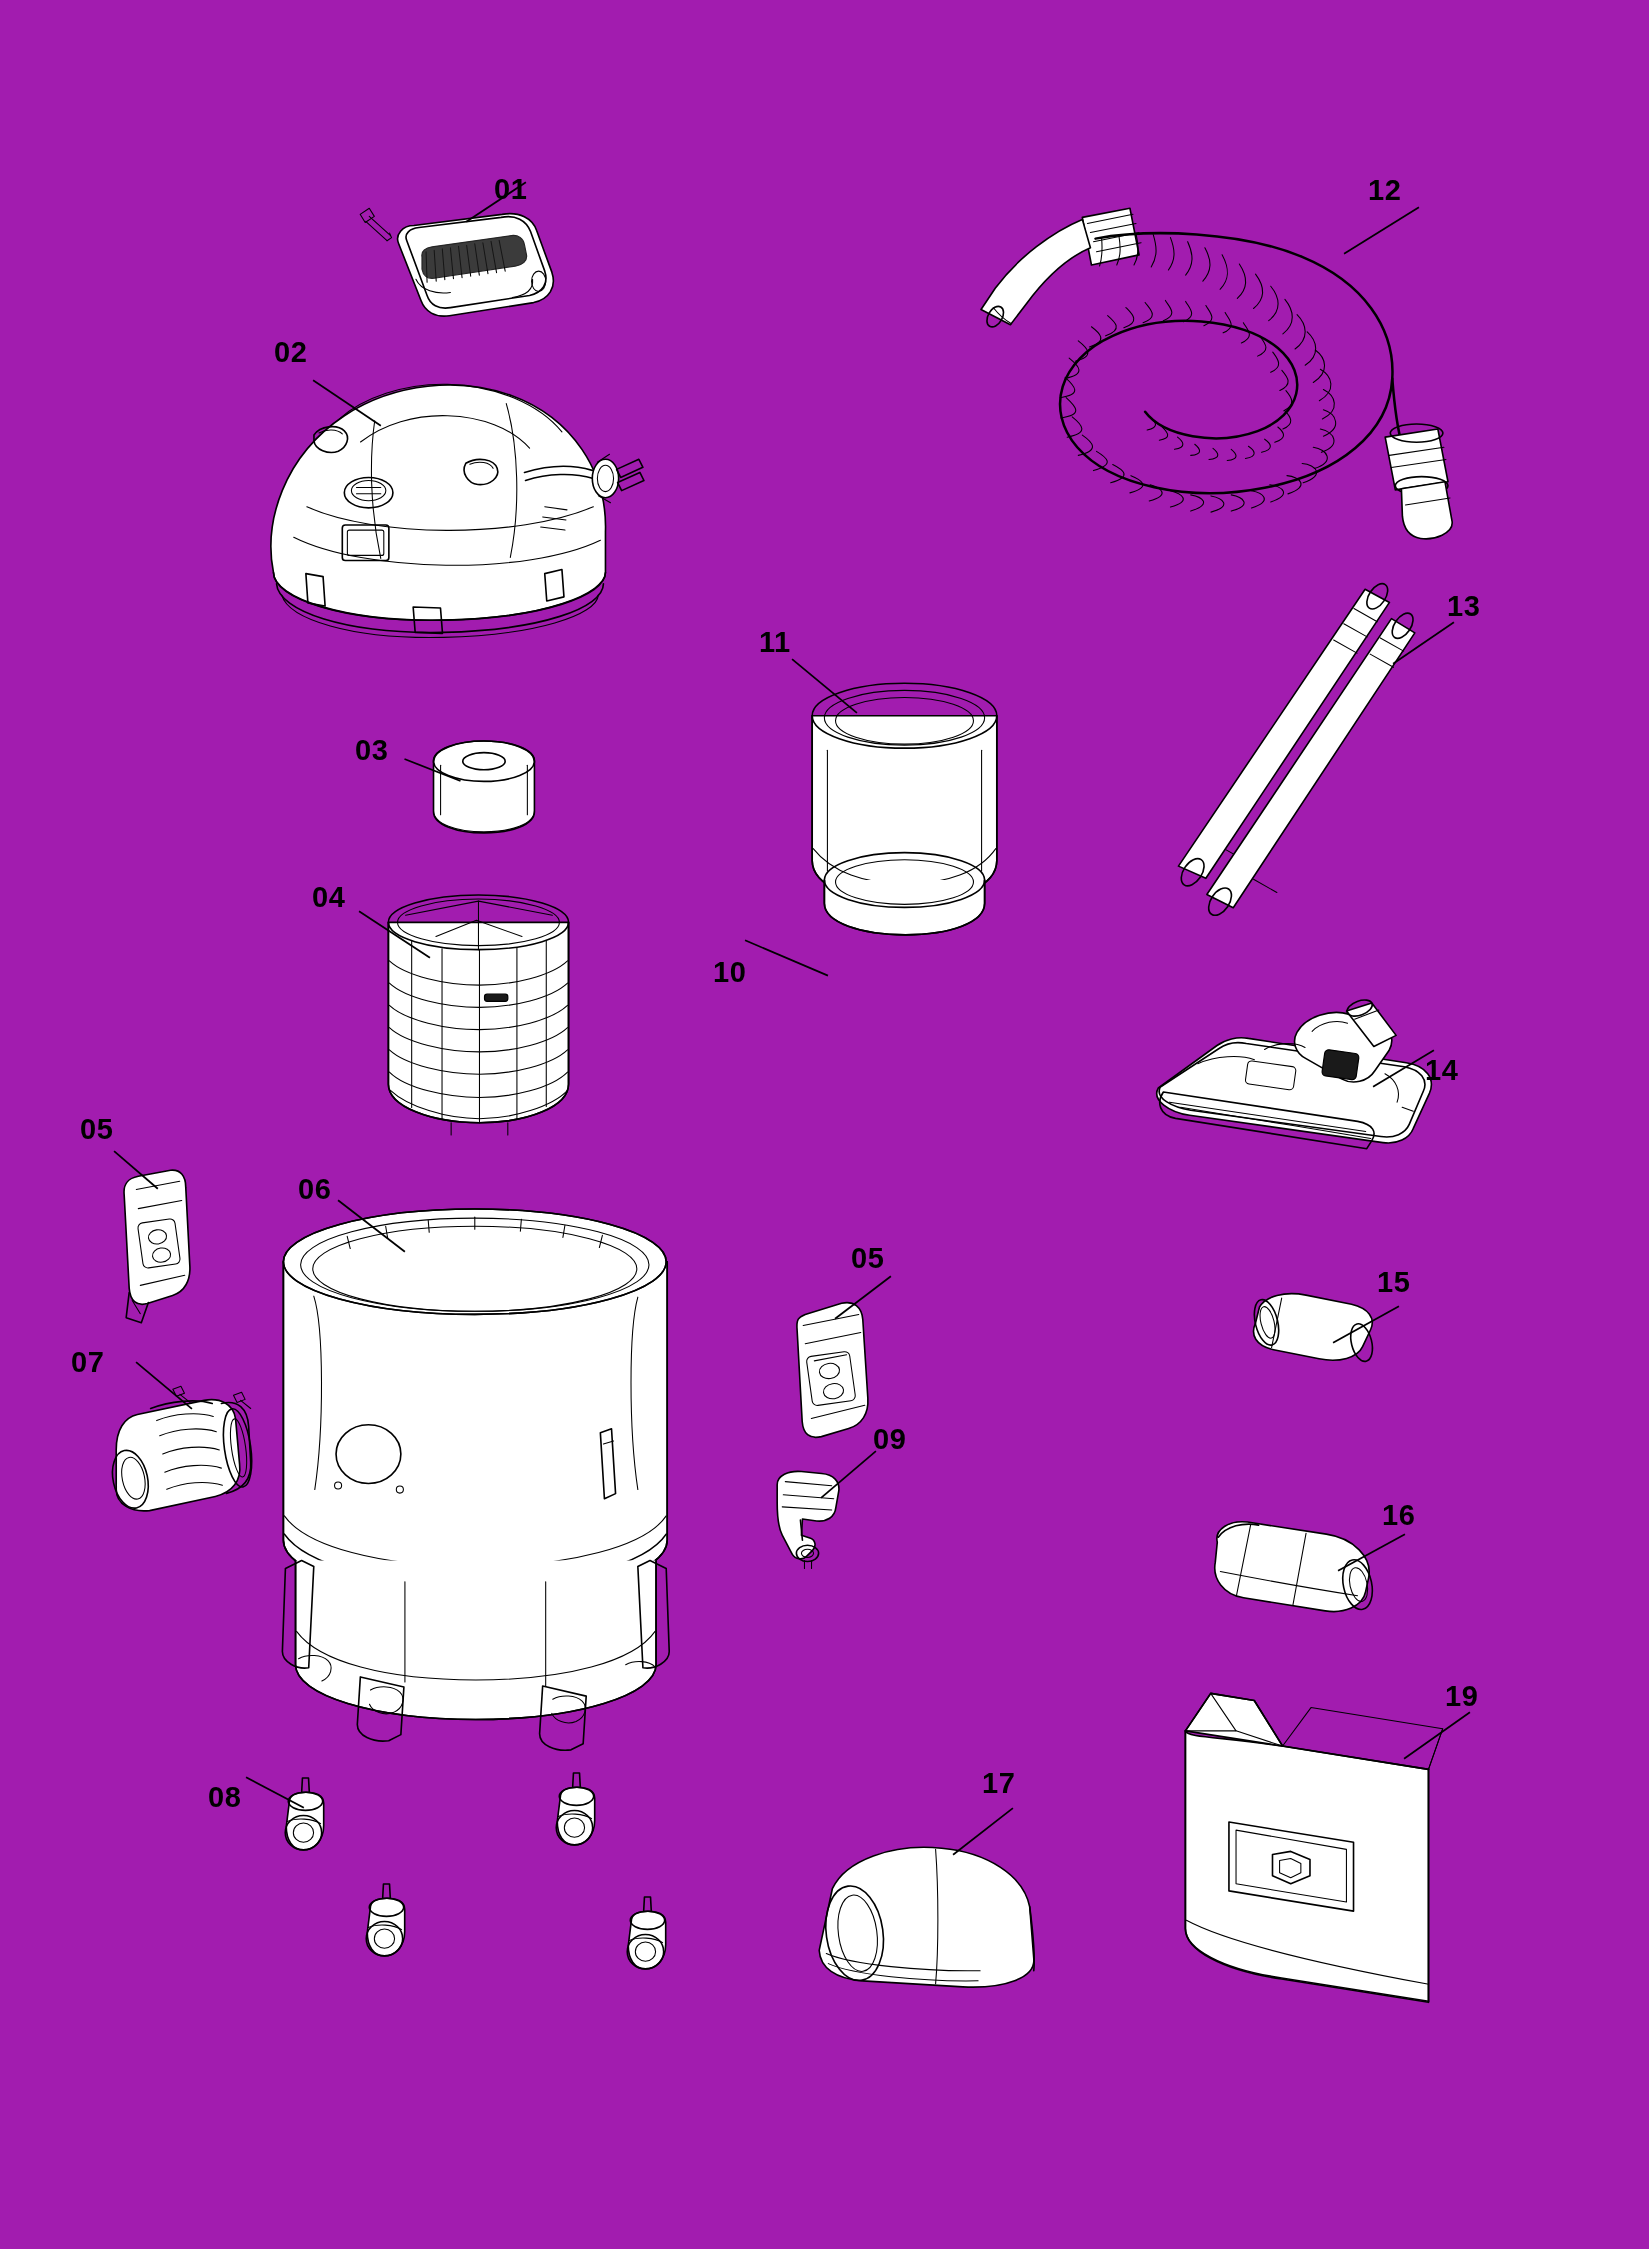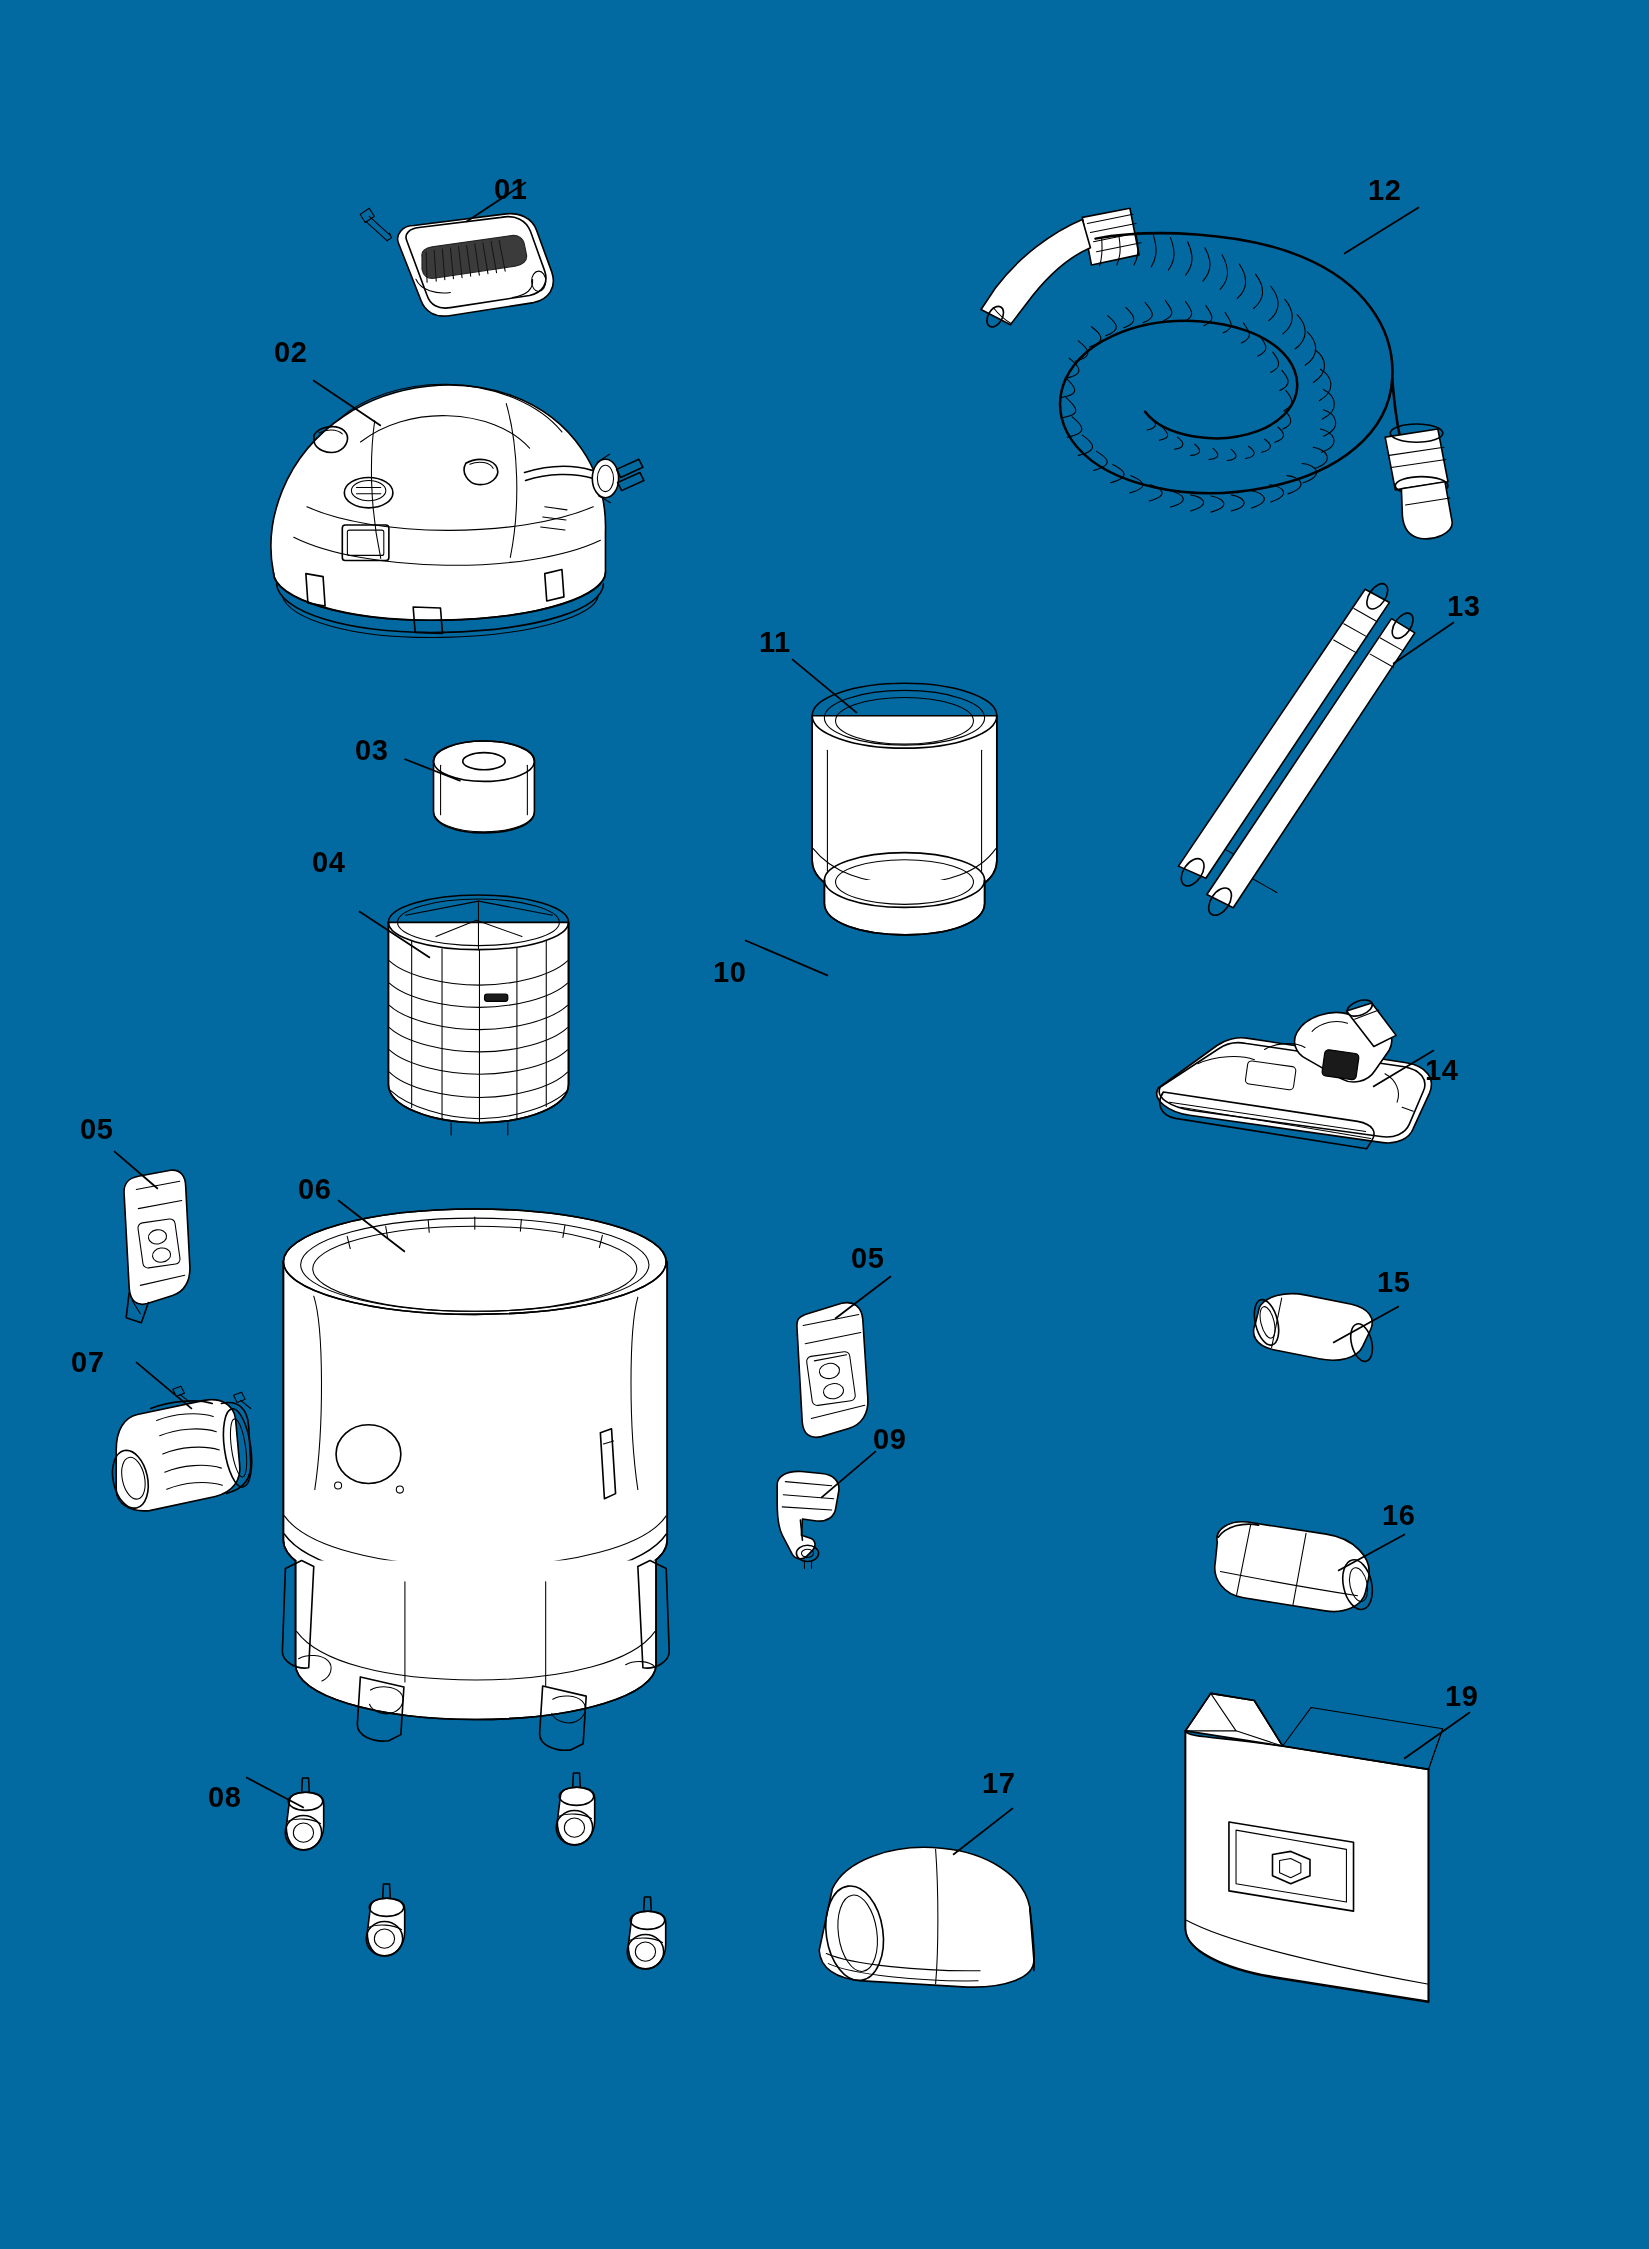--- a/index.html
+++ b/index.html
@@ -7,21 +7,21 @@
     padding: 0;
     background: #ffffff;
   }
   body {
     font-family: "Liberation Sans", sans-serif;
   }
   #sheet {
     position: relative;
     width: 1650px;
     height: 2250px;
-    background: #0369a1;
+    background: #a21caf;
     overflow: hidden;
   }
   .part {
     position: absolute;
   }
   .part svg {
     display: block;
     overflow: visible;
   }
   .callout {
@@ -218,21 +218,21 @@
       <rect class="fill-dark" x="216" y="202" width="46" height="14" rx="5"></rect>
       <path class="ink-thin" d="M150 456 L150 480"></path>
       <path class="ink-thin" d="M262 456 L262 480"></path>
     </svg>
   </div>
   <div class="leader" style="left:355px; top:907px;">
     <svg width="81" height="56" viewBox="0 0 160 110">
         <line x1="8" y1="8" x2="148" y2="100"></line>
       </svg>
   </div>
-  <div class="callout" style="left:312px; top:848px;text-align:center;">04</div>
+  <div class="callout" style="left:312px; top:883px;text-align:center;">04</div>
 
   <div class="part" style="left:109px; top:1166px;">
     <svg width="101" height="162" viewBox="0 0 200 320">
       <path class="fill-white" d="M58 20 L122 8 C142 6 152 20 152 42 L160 196 C162 226 150 248 126 256 L76 272 C54 278 42 266 40 242 L30 56 C28 34 38 24 58 20 Z"></path>
       <path class="ink-thin" d="M54 46 L140 30"></path>
       <path class="ink-thin" d="M58 84 L144 68"></path>
       <path class="ink-thin" d="M62 236 L150 216"></path>
       <rect class="ink-thin" x="62" y="108" width="74" height="90" rx="10" transform="rotate(-8 99 153)"></rect>
       <ellipse class="ink-thin" cx="96" cy="140" rx="18" ry="14" transform="rotate(-8 96 140)"></ellipse>
       <ellipse class="ink-thin" cx="104" cy="176" rx="18" ry="14" transform="rotate(-8 104 176)"></ellipse>

